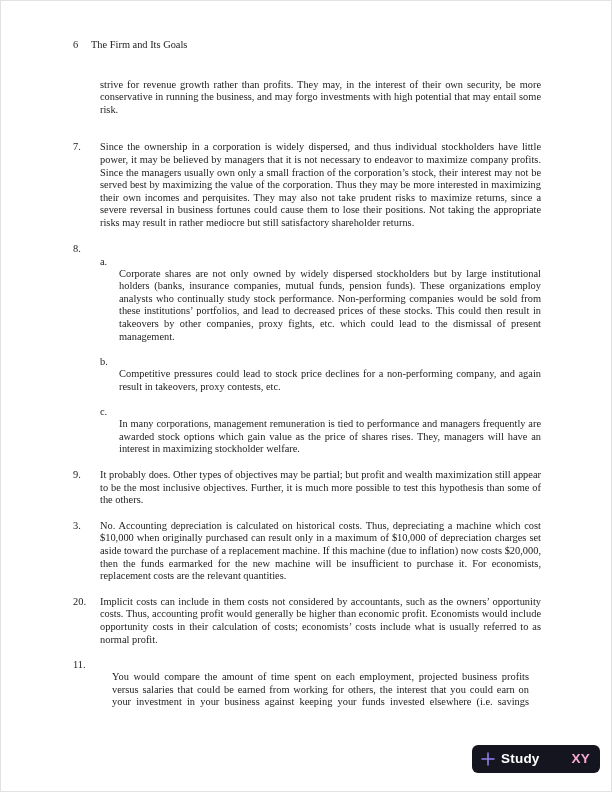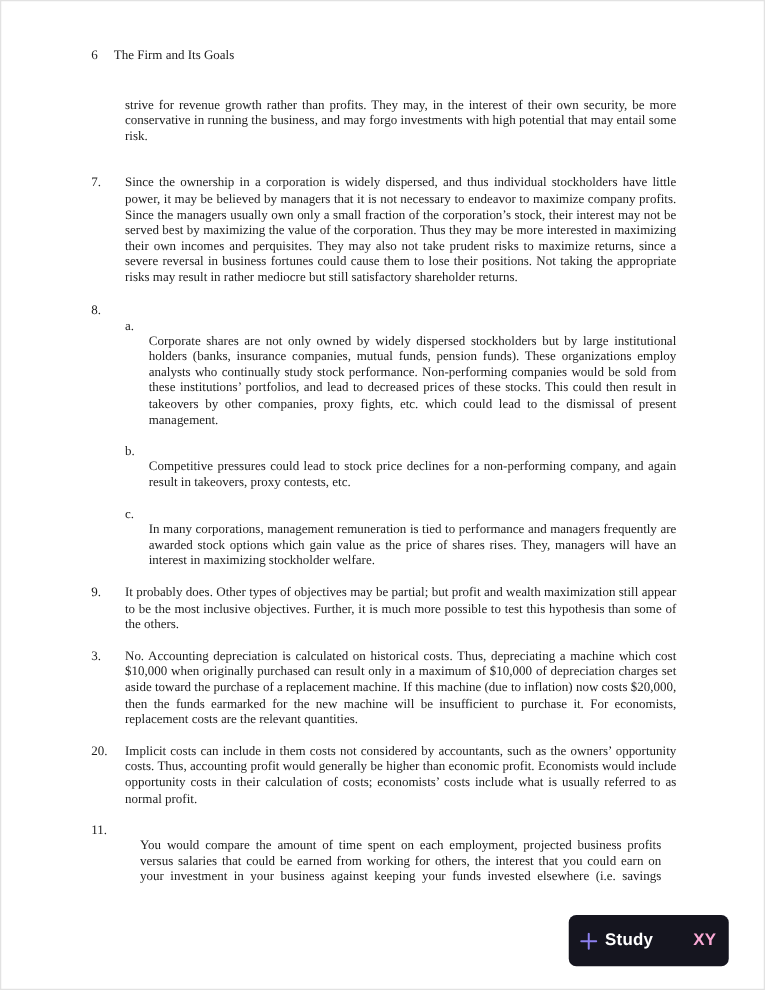--- a/index.html
+++ b/index.html
@@ -31,23 +31,23 @@
   .item { display: flex; margin-bottom: 13px; }
   .item > .num { width: 27px; flex-shrink: 0; }
   .item > .body { flex: 1; min-width: 0; }
   .jtxt { text-align: justify; margin: 0; }
   .jall { text-align: justify; text-align-last: justify; margin: 12px; }
   .sub { display: flex; margin-top: 13px; }
   .sub > .letter { width: 19px; flex-shrink: 0; }
   .sub > .stxt { flex: 1; text-align: justify; margin-top: 12px; }
   .logo {
     position: absolute;
-    right: 28px;
+    right: 11px;
     bottom: 18px;
-    height: 41px;
+    height: 28px;
     display: flex;
     align-items: center;
     gap: 6px;
     padding: 0 10px 0 9px;
     border-radius: 6px;
     font-family: "Liberation Sans", sans-serif;
     font-weight: bold;
     font-size: 13.5px;
     letter-spacing: 0.2px;
   }

